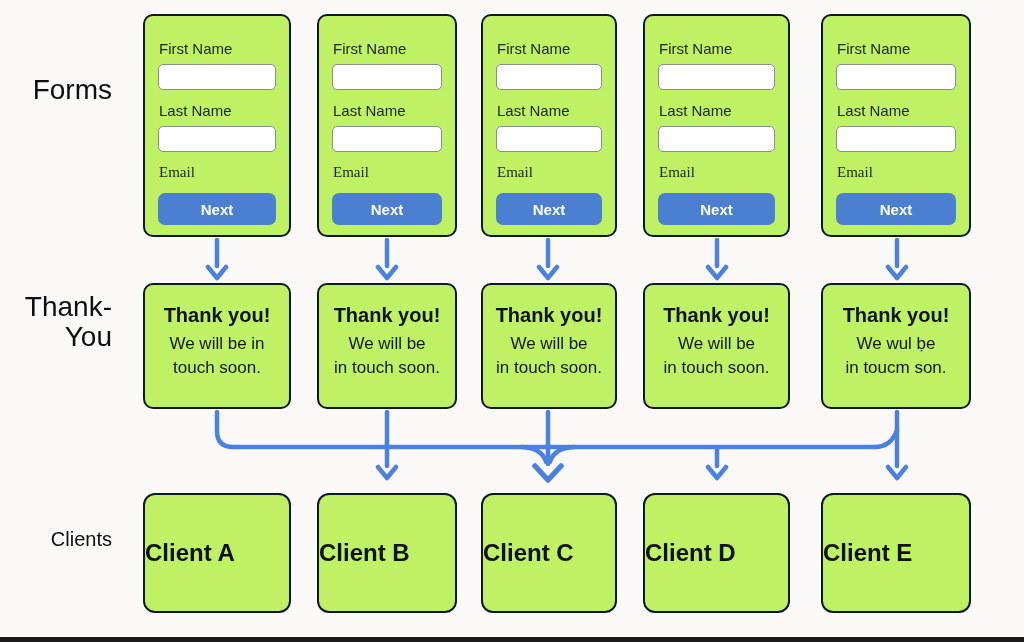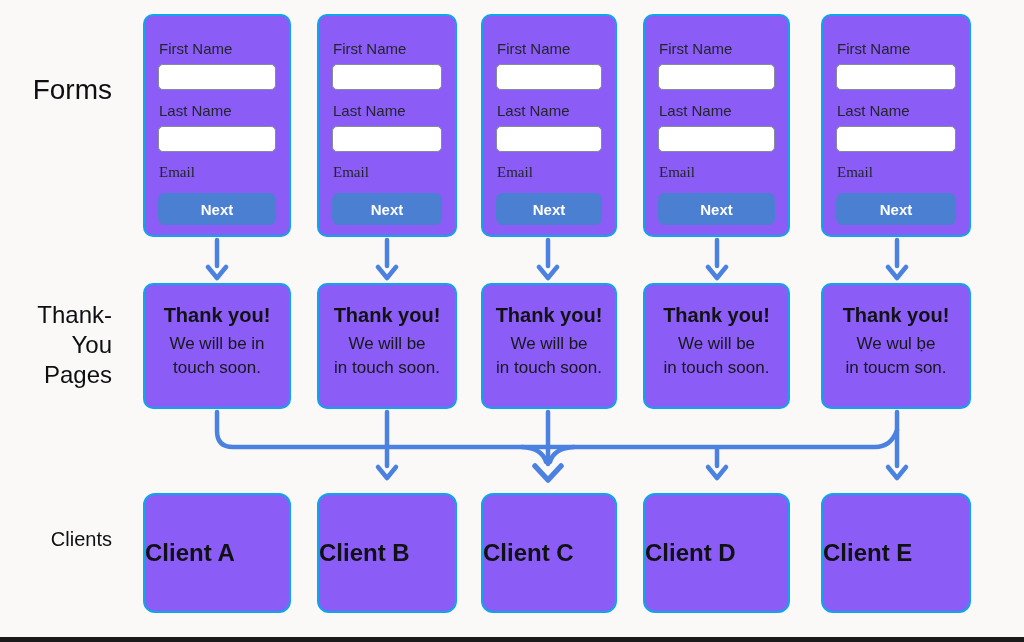--- a/index.html
+++ b/index.html
@@ -2,25 +2,25 @@
 <html><head>
 <meta charset="utf-8">
 <style>
   html,body{margin:0;padding:0;}
   body{font-family:"Liberation Sans","DejaVu Sans",sans-serif;}
   .stage{position:relative;width:1024px;height:642px;background:#faf9f7;overflow:hidden;}
 
   
   .row-label{position:absolute;left:0;width:112px;text-align:right;font-weight:normal;color:#0d0f12;}
   .lbl-forms{top:74px;font-size:28px;}
-  .lbl-ty{top:300px;font-size:24px;line-height:30px;}
+  .lbl-ty{top:292px;font-size:28px;line-height:30px;}
   .lbl-clients{top:528px;font-size:20px;}
 
   
-  .card{position:absolute;background:#8b5cf6;border:2px solid #0ea5e9;box-sizing:border-box;}
+  .card{position:absolute;background:#bef264;border:2px solid #0f172a;box-sizing:border-box;}
 
   
   .form-card{top:14px;height:223px;border-radius:10px;padding:24px 13px 0 13px;}
   .f-label{font-size:15px;color:#22262c;margin:0 0 7px 1px;}
   .f-label.email{margin-bottom:10px;font-family:Liberation Serif, serif;}
   .f-input{display:block;width:100%;height:26px;border:1.6px solid #868d97;border-radius:5px;
            background:#fff;margin:0 0 12px 0;box-sizing:border-box;outline:none;}
   .next-btn{display:block;width:100%;height:32px;background:#4a7fd1;color:#ffffff;border:none;
             border-radius:7px;font-size:15px;font-weight:bold;font-family:inherit;cursor:pointer;margin-top:12px;}
 
@@ -46,21 +46,20 @@
 </style>
 </head>
 <body>
 
 <div class="stage">
 
   <div class="row-label lbl-forms">Forms</div>
   <div class="row-label lbl-ty">
     <div>Thank-</div>
     <div>You</div>
-    <div>Pages</div>
   </div>
   <div class="row-label lbl-clients">Clients</div>
 
   <div class="card form-card c0">
     <div class="f-label">First Name</div>
     <input class="f-input" style="">
     <div class="f-label">Last Name</div>
     <input class="f-input" style="">
     <div class="f-label email">Email</div>
     <button class="next-btn">Next</button>

